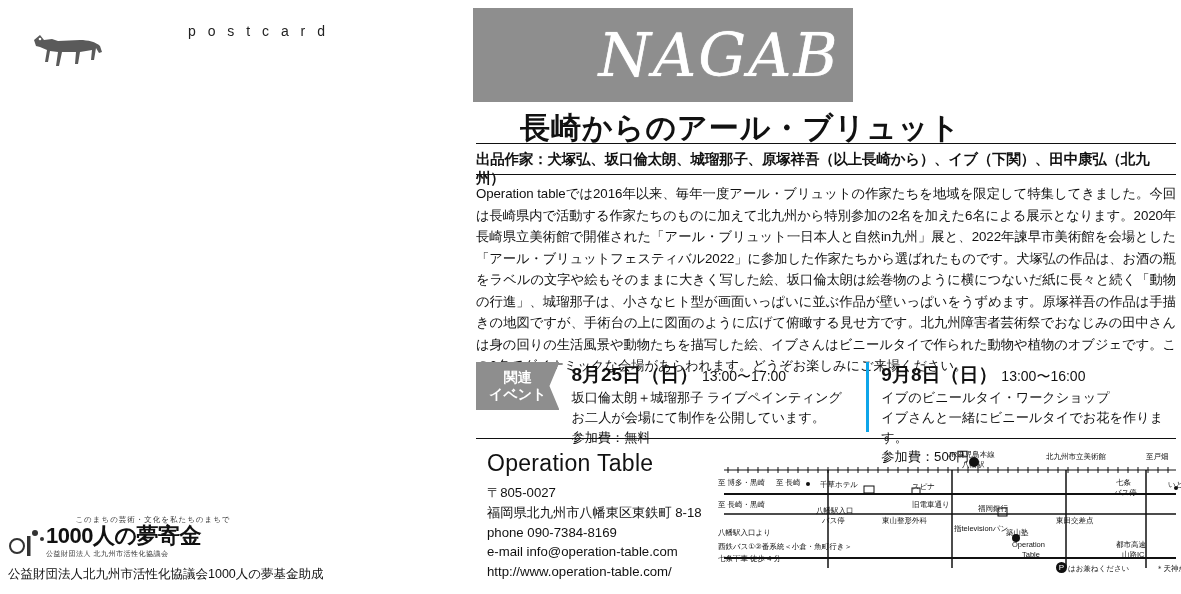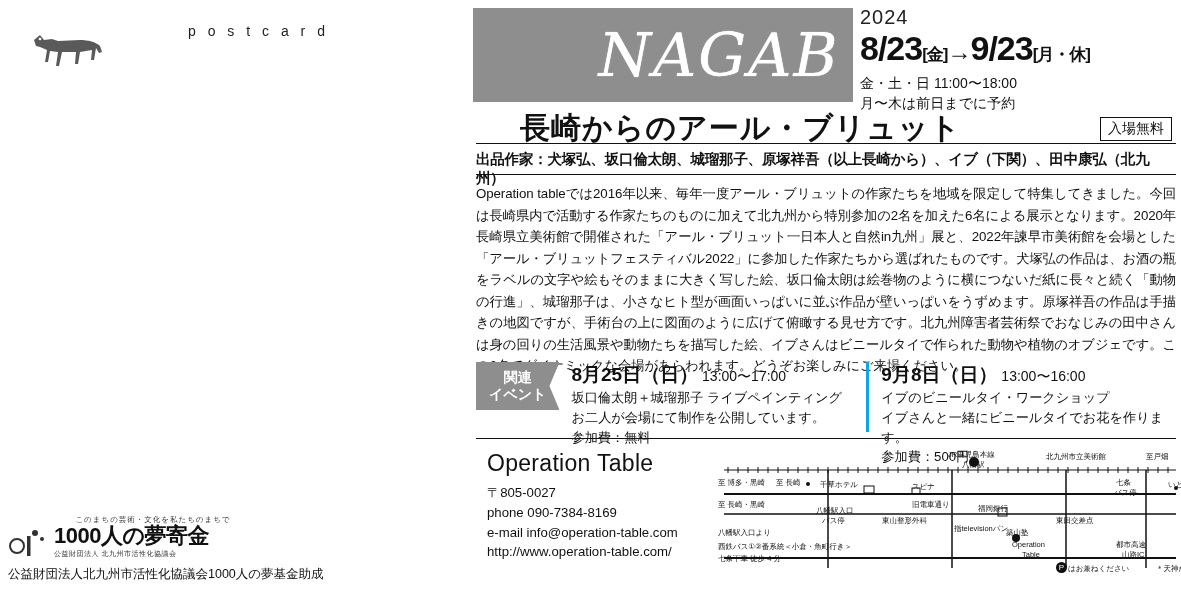--- a/index.html
+++ b/index.html
@@ -25,21 +25,21 @@
   .cow{
     position:absolute;left:28px;top:26px;width:80px;height:48px;
   }
   .sponsor{
     position:absolute;left:8px;top:515px;width:260px;
   }
   .sponsor-top{
     font-size:7.5px;color:#333;letter-spacing:1px;text-align:center;width:210px;margin-left:40px;
   }
   .sponsor-main{
-    display:flex;align-items:flex-end;gap:12px;
+    display:flex;align-items:flex-end;gap:4px;
   }
   .sponsor-logo{width:34px;height:34px;position:relative;}
   .sponsor-1000{
     font-size:22px;font-weight:bold;line-height:1;letter-spacing:-0.5px;
   }
   .sponsor-sub{font-size:7px;color:#333;letter-spacing:0.5px;margin-top:2px;}
   .sponsor-foot{
     position:absolute;left:8px;top:566px;font-size:12.5px;color:#111;
   }
 
@@ -177,31 +177,20 @@
   </div>
 
   <div class="right">
 
     <div class="titleblock">
       <div class="logo-box">
         <div class="logo-text">NAGAB</div>
       </div>
       <div class="subtitle-jp">長崎からのアール・ブリュット</div>
 
-      <div class="datecol">
-        <div class="year">2024</div>
-        <div class="bigdate">
-          <span>8/23</span><span class="small">[金]</span><span class="arrow">→</span><span>9/23</span><span class="small">[月・休]</span>
-        </div>
-        <div class="hours">
-          <div>金・土・日 11:00〜18:00</div>
-          <div>月〜木は前日までに予約</div>
-        </div>
-        <div class="freebox">入場無料</div>
-      </div>
     </div>
 
     <div class="rule rule1"></div>
     <div class="artists">出品作家：犬塚弘、坂口倫太朗、城瑠那子、原塚祥吾（以上長崎から）、イブ（下関）、田中康弘（北九州）</div>
     <div class="rule rule2"></div>
 
     <div class="body-copy">Operation tableでは2016年以来、毎年一度アール・ブリュットの作家たちを地域を限定して特集してきました。今回は長崎県内で活動する作家たちのものに加えて北九州から特別参加の2名を加えた6名による展示となります。2020年長崎県立美術館で開催された「アール・ブリュット一日本人と自然in九州」展と、2022年諫早市美術館を会場とした「アール・ブリュットフェスティバル2022」に参加した作家たちから選ばれたものです。犬塚弘の作品は、お酒の瓶をラベルの文字や絵もそのままに大きく写した絵、坂口倫太朗は絵巻物のように横につないだ紙に長々と続く「動物の行進」、城瑠那子は、小さなヒト型が画面いっぱいに並ぶ作品が壁いっぱいをうずめます。原塚祥吾の作品は手描きの地図ですが、手術台の上に図面のように広げて俯瞰する見せ方です。北九州障害者芸術祭でおなじみの田中さんは身の回りの生活風景や動物たちを描写した絵、イブさんはビニールタイで作られた動物や植物のオブジェです。この6名でダイナミックな会場があらわれます。どうぞお楽しみにご来場ください。</div>
 
     <div class="events">
       <div class="event-tag">
@@ -228,20 +217,21 @@
       </div>
     </div>
 
     <div class="rule rule3"></div>
 
     <div class="footer">
       <div class="optable">
         <div class="name">Operation Table</div>
         <div class="addr">
           <div>〒805-0027</div>
+          <div>福岡県北九州市八幡東区東鉄町 8-18</div>
           <div>phone 090-7384-8169</div>
           <div>e-mail info@operation-table.com</div>
           <div>http://www.operation-table.com/</div>
         </div>
       </div>
 
       <div class="map">
         <svg width="466" height="146" viewBox="0 0 466 146">
 
           <line x1="8" y1="22" x2="250" y2="22" stroke="#111" stroke-width="1"></line>

